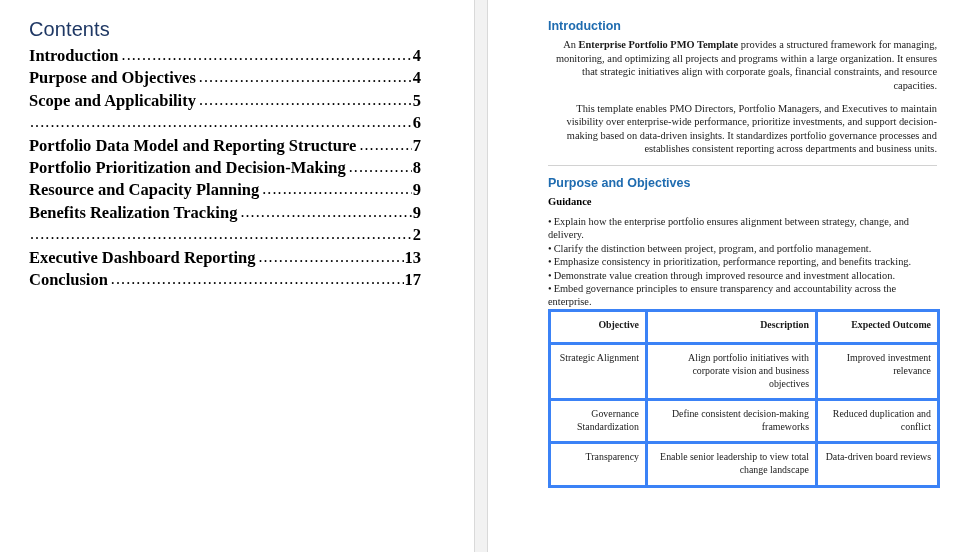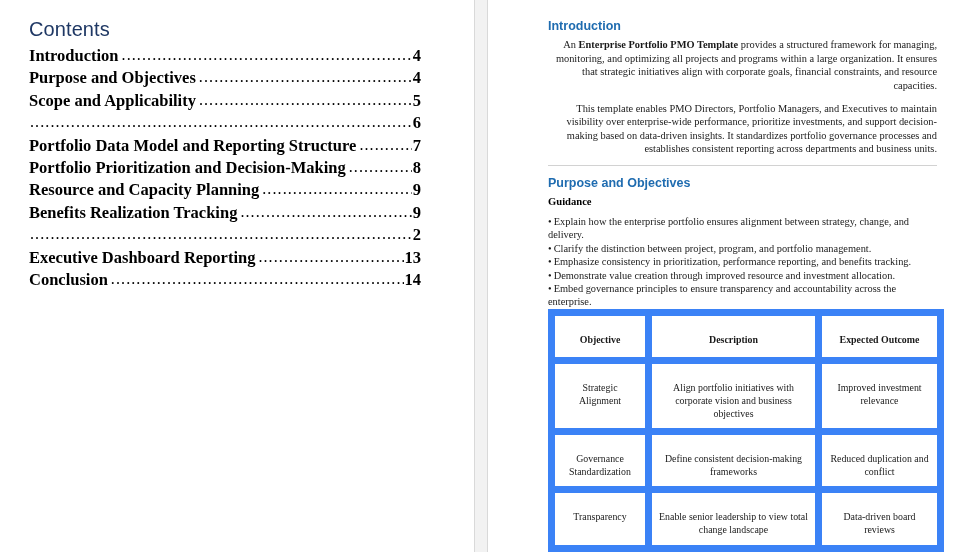--- a/index.html
+++ b/index.html
@@ -175,27 +175,27 @@
 
   
   .examples-table {
     border-collapse: collapse;
     width: 389px;
     table-layout: fixed;
     font-family: "Liberation Serif", "DejaVu Serif", serif;
   }
   .examples-table th,
   .examples-table td {
-    border: 7px solid #3b82f6;
+    border: 3px solid #3b82f6;
     vertical-align: top;
-    padding: 18px 6px 8px 6px;
+    padding: 7px 6px 8px 6px;
     font-size: 9.9px;
     line-height: 12.6px;
     color: #1a1a1a;
-    text-align: center;
+    text-align: right;
   }
   .examples-table th {
     font-weight: bold;
     padding-bottom: 11px;
   }
   .examples-table td {
     font-weight: normal;
   }
   .col-objective { width: 97px; }
   .col-description { width: 170px; }
@@ -254,21 +254,21 @@
             <span class="toc-page">2</span>
           </li>
           <li class="toc-entry">
             <span class="toc-title">Executive Dashboard Reporting</span>
             <span class="toc-dots">......................................................................................................</span>
             <span class="toc-page">13</span>
           </li>
           <li class="toc-entry">
             <span class="toc-title">Conclusion</span>
             <span class="toc-dots">......................................................................................................</span>
-            <span class="toc-page">14</span>
+            <span class="toc-page">17</span>
           </li>
         </ul>
     </div>
   </div>
 
   <div class="page-gutter"></div>
 
   <div class="page-right">
     <div class="body-block">
 

